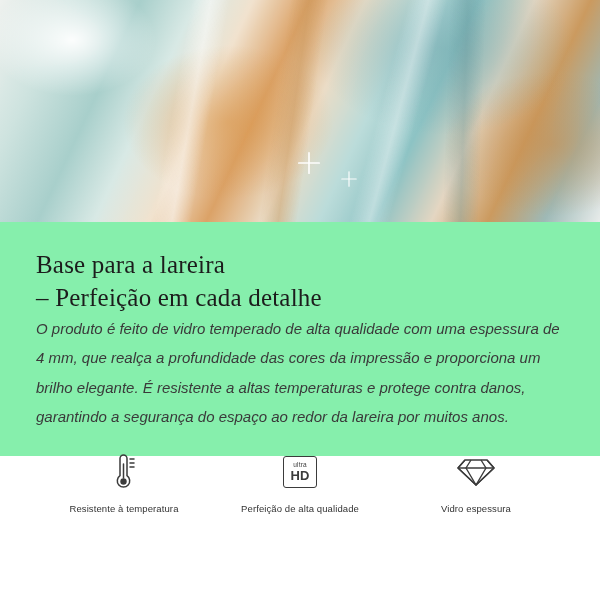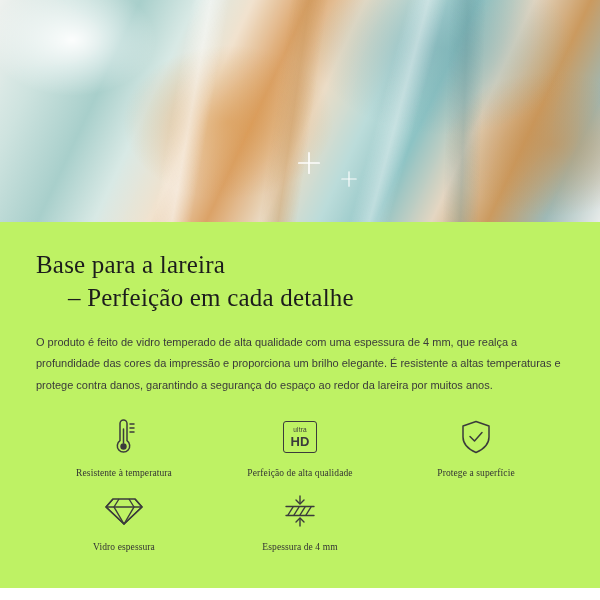--- a/index.html
+++ b/index.html
@@ -4,22 +4,22 @@
 <style>
   * { box-sizing: border-box; margin: 0; padding: 0; }
   html, body {
     width: 600px; height: 600px;
     background: #ffffff;
     font-family: "Liberation Sans", sans-serif;
     overflow: hidden;
   }
   .page {
     position: relative;
-    width: 600px; height: 588px;
-    background: #bef264;
+    width: 600px; height: 456px;
+    background: #86efac;
   }
 
   
   .hero {
     position: relative;
     width: 600px;
     height: 222px;
     overflow: hidden;
     background: #f3f3f1;
   }
@@ -91,28 +91,28 @@
   .content { padding: 0 36px; }
   .headline {
     margin-top: 26px;
     font-family: "Liberation Serif", serif;
     font-size: 25px;
     line-height: 1.32;
     color: #1c1c1c;
     font-weight: 400;
     letter-spacing: .2px;
   }
-  .headline .l2 { display: block; margin-left: 32px; }
+  .headline .l2 { display: block; }
 
   .body-copy {
-    margin-top: 18px;
-    font-size: 11px;
+    font-size: 15px;
     line-height: 1.95;
     color: #3a3a3a;
     max-width: 534px;
+    font-style: italic;
   }
 
   
   .features {
     margin-top: 22px;
     display: grid;
     grid-template-columns: repeat(3, 1fr);
     row-gap: 14px;
   }
   .feature {
@@ -126,21 +126,20 @@
     display: flex;
     align-items: center;
     justify-content: flex-start;
     color: #3b3b3b;
   }
   .feature-label {
     font-size: 9.5px;
     color: #333333;
     text-align: right;
     letter-spacing: .1px;
-    font-family: Liberation Serif, serif;
   }
   .ultrahd {
     width: 34px; height: 32px;
     border: 1.6px solid #3b3b3b;
     border-radius: 3px;
     display: flex; flex-direction: column;
     align-items: center; justify-content: center;
     line-height: 1;
   }
   .ultrahd .u { font-size: 6.5px; letter-spacing: .2px; margin-bottom: 1px; }
@@ -188,56 +187,30 @@
       <div class="feature">
         <span class="feature-icon">
           <span class="ultrahd">
             <span class="u">ultra</span>
             <span class="hd">HD</span>
           </span>
         </span>
         <span class="feature-label">Perfeição de alta qualidade</span>
       </div>
 
-      <div class="feature">
-        <span class="feature-icon">
-          <svg width="32" height="38" viewBox="0 0 32 38" fill="none" stroke="#3b3b3b" stroke-width="1.5" stroke-linejoin="round">
-            <path d="M16 3.5 29 8v11c0 8-6 12.5-13 15.5C9 31.5 3 27 3 19V8z"></path>
-            <polyline points="10,18.5 14.5,23 22,14.5" stroke-linecap="round"></polyline>
-          </svg>
-        </span>
-        <span class="feature-label">Protege a superfície</span>
-      </div>
 
       <div class="feature">
         <span class="feature-icon">
           <svg width="38" height="34" viewBox="0 0 38 34" fill="none" stroke="#3b3b3b" stroke-width="1.4" stroke-linejoin="round">
             <path d="M8 5h22l7 8-18 17L1 13z"></path>
             <path d="M1 13h36"></path>
             <path d="M8 5l-7 8 18 17 18-17-7-8"></path>
             <path d="M14 5l-5 8 10 17 10-17-5-8"></path>
           </svg>
         </span>
         <span class="feature-label">Vidro espessura</span>
       </div>
 
 
-      <div class="feature">
-        <span class="feature-icon">
-          <svg width="42" height="34" viewBox="0 0 42 34" fill="none" stroke="#3b3b3b" stroke-width="1.4" stroke-linecap="round">
-            <line x1="21" y1="2" x2="21" y2="9"></line>
-            <polyline points="17,6 21,10 25,6"></polyline>
-            <line x1="7" y1="12.5" x2="35" y2="12.5"></line>
-            <line x1="7" y1="21.5" x2="35" y2="21.5"></line>
-            <line x1="9" y1="21" x2="14" y2="13"></line>
-            <line x1="15" y1="21" x2="20" y2="13"></line>
-            <line x1="21" y1="21" x2="26" y2="13"></line>
-            <line x1="27" y1="21" x2="32" y2="13"></line>
-            <line x1="21" y1="25" x2="21" y2="32"></line>
-            <polyline points="17,28 21,24 25,28"></polyline>
-          </svg>
-        </span>
-        <span class="feature-label">Espessura de 4 mm</span>
-      </div>
 
     </div>
   </div>
 </div>
 
 </body></html>

